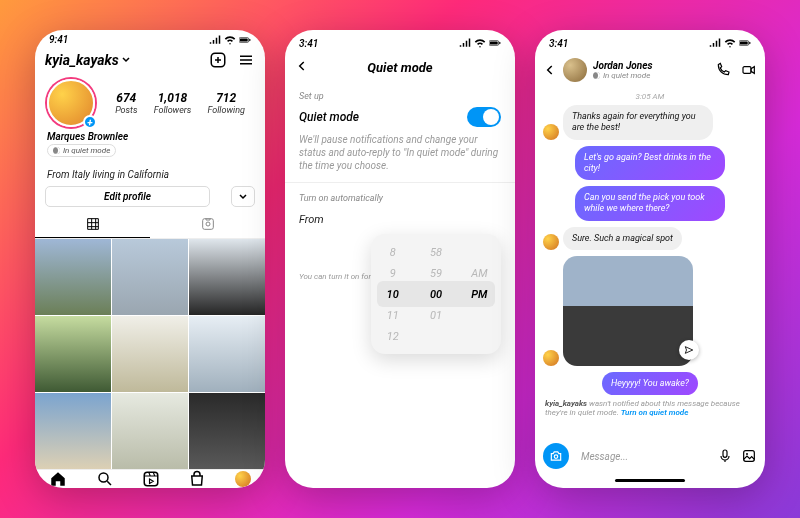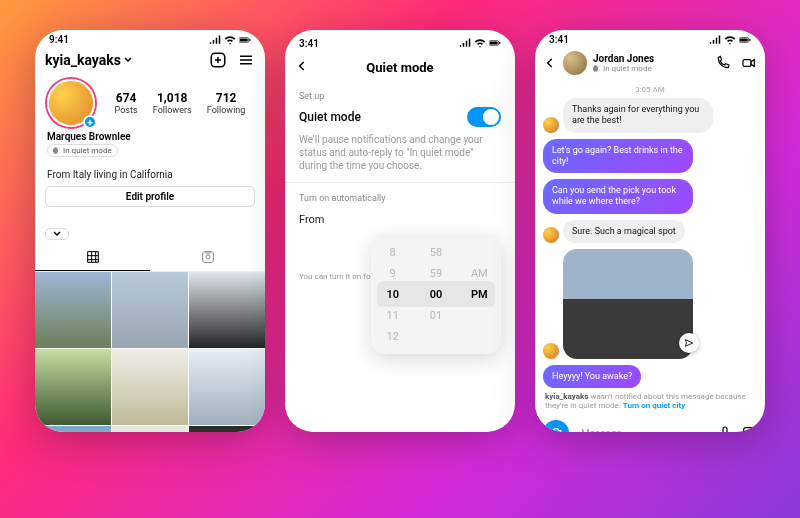--- a/index.html
+++ b/index.html
@@ -8,28 +8,29 @@
     height: 518px;
     background: linear-gradient(135deg, #ff9a3d 0%, #ff2a7a 35%, #d62ad8 70%, #8a3ad8 100%);
     display: flex;
     justify-content: space-between;
     align-items: flex-start;
     padding: 30px 35px;
     overflow: hidden;
   }
   .phone {
     width: 230px;
-    height: 402px;
+    height: 458px;
     background: #fff;
     border-radius: 28px;
     box-shadow: 0 10px 40px rgba(0,0,0,.25);
     overflow: hidden;
     position: relative;
     display: flex;
     flex-direction: column;
+    font-style: italic;
   }
   .status-bar {
     height: 22px;
     display: flex;
     justify-content: space-between;
     align-items: center;
     padding: 4px 14px 0;
     font-size: 10px;
     font-weight: 600;
     color: #000;
@@ -47,21 +48,21 @@
   .avatar { width:48px; height:48px; border-radius:50%; background: radial-gradient(circle at 30% 30%, #ffd24a, #e0832a); border: 2px solid #fff; box-shadow: 0 0 0 2px #f33b7e; }
   .avatar-plus { position:absolute; right:-2px; bottom:-2px; width:14px; height:14px; border-radius:50%; background:#0095f6; border:2px solid #fff; display:flex; align-items:center; justify-content:center; color:#fff; font-size:10px; font-weight:700; }
   .stats { flex:1; display:flex; justify-content:space-around; text-align:center; }
   .stat-n { font-size:12px; font-weight:700; }
   .stat-l { font-size:9px; color:#333; }
   .name-block { padding:2px 12px; font-size:10px; }
   .display-name { font-weight:600; }
   .quiet-pill { display:inline-flex; align-items:center; gap:3px; border:1px solid #ddd; border-radius:10px; padding:1px 5px; font-size:8px; color:#555; margin-top:2px; }
   .moon { width:7px; height:7px; border-radius:50%; background:#888; box-shadow: inset -2px 0 0 #fff; }
   .bio { margin-top:12px; color:#222; }
-  .edit-row { display:flex; gap:21px; padding:4px 10px;flex-direction:column; }
+  .edit-row { display:flex; gap:21px; padding:4px 10px; }
   .edit-btn { flex:1; border:1px solid #dbdbdb; border-radius:5px; font-size:10px; font-weight:600; padding:4px; text-align:center; background:#fff; }
   .edit-caret { width:24px; border:1px solid #dbdbdb; border-radius:5px; display:flex; align-items:center; justify-content:center; }
   .tab-row { display:flex; border-bottom:1px solid #eee; }
   .tab { flex:1; display:flex; justify-content:center; padding:5px; }
   .tab svg { width:16px; height:16px; }
   .tab.active { border-bottom:1px solid #000; }
   .grid { display:grid; grid-template-columns:repeat(3,1fr); gap:1px; }
   .cell { aspect-ratio:1; }
   .c1{background:linear-gradient(#9fb7d6,#6b7f57);}
   .c2{background:linear-gradient(#b8c9da,#9aa6b0);}
@@ -100,21 +101,21 @@
   
   .hdr3 { display:flex; align-items:center; padding:6px 8px; gap:6px; }
   .hdr3-av { width:24px; height:24px; border-radius:50%; background:radial-gradient(circle at 30% 30%,#d9c08c,#8a6a3a); }
   .hdr3-name { font-size:10px; font-weight:700; line-height:1.1;text-align:right;}
   .hdr3-sub { font-size:8px; color:#888; display:flex; align-items:center; gap:3px;}
   .hdr3-right { margin-left:auto; display:flex; gap:10px; }
   .hdr3-right svg{width:16px;height:16px;}
   .chat-time { text-align:center; font-size:8px; color:#aaa; padding:4px; }
   .msgs { padding:0 8px; display:flex; flex-direction:column; gap:6px; }
   .m-row { display:flex; align-items:flex-end; gap:4px; }
-  .m-row.me { justify-content:flex-start; }
+  .m-row.me { justify-content:center; }
   .m-av { width:16px; height:16px; border-radius:50%; background:radial-gradient(circle at 30% 30%,#ffd24a,#d07020); }
   .bubble { max-width:150px; padding:6px 9px; border-radius:14px; font-size:9px; line-height:1.25; }
   .bub-in { background:#efefef; color:#111; }
   .bub-out { background:linear-gradient(135deg,#6a6aff,#a048ff); color:#fff; }
   .photo-msg { width:130px; height:110px; border-radius:14px; background:linear-gradient(#9fb3c9 45%,#3a3a3a 45%); position:relative; }
   .photo-send { position:absolute; right:-6px; bottom:6px; width:20px; height:20px; border-radius:50%; background:#fff; box-shadow:0 1px 4px rgba(0,0,0,.3); display:flex; align-items:center; justify-content:center; }
   .notice { font-size:8px; color:#9a9a9a; padding:4px 10px; }
   .notice b{color:#555;}
   .notice .link{color:#0095f6; font-weight:600;}
   .compose { display:flex; align-items:center; gap:12px; padding:6px 8px; margin-top:auto;}
@@ -368,21 +369,21 @@
               <path d="M3 20l18-8L3 4l3 8z" fill="none" stroke="#000" stroke-width="2"></path>
             </svg>
         </div>
       </div>
     </div>
     <div class="m-row me">
       <div class="bubble bub-out">Heyyyy! You awake?</div>
     </div>
   </div>
   <div class="notice">
-    <b>kyia_kayaks</b><span> wasn't notified about this message because they're in quiet mode. </span><span class="link">Turn on quiet city</span>
+    <b>kyia_kayaks</b><span> wasn't notified about this message because they're in quiet mode. </span><span class="link">Turn on quiet mode</span>
   </div>
   <div class="compose">
     <div class="cam-btn">
       <svg width="14" height="14" viewBox="0 0 24 24">
           <path d="M4 8h3l2-3h6l2 3h3v11H4z" fill="none" stroke="#fff" stroke-width="2"></path>
           <circle cx="12" cy="13" r="3" fill="none" stroke="#fff" stroke-width="2"></circle>
         </svg>
     </div>
     <div class="msg-field">Message...</div>
     <div class="comp-icons">

